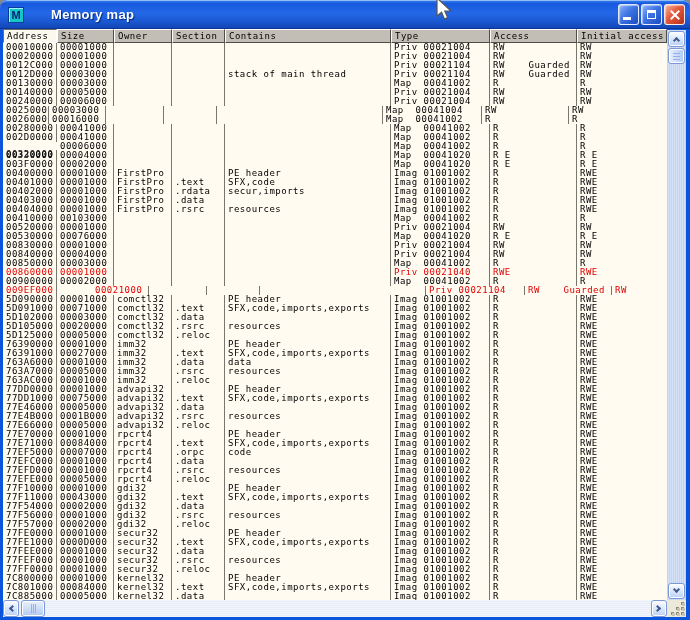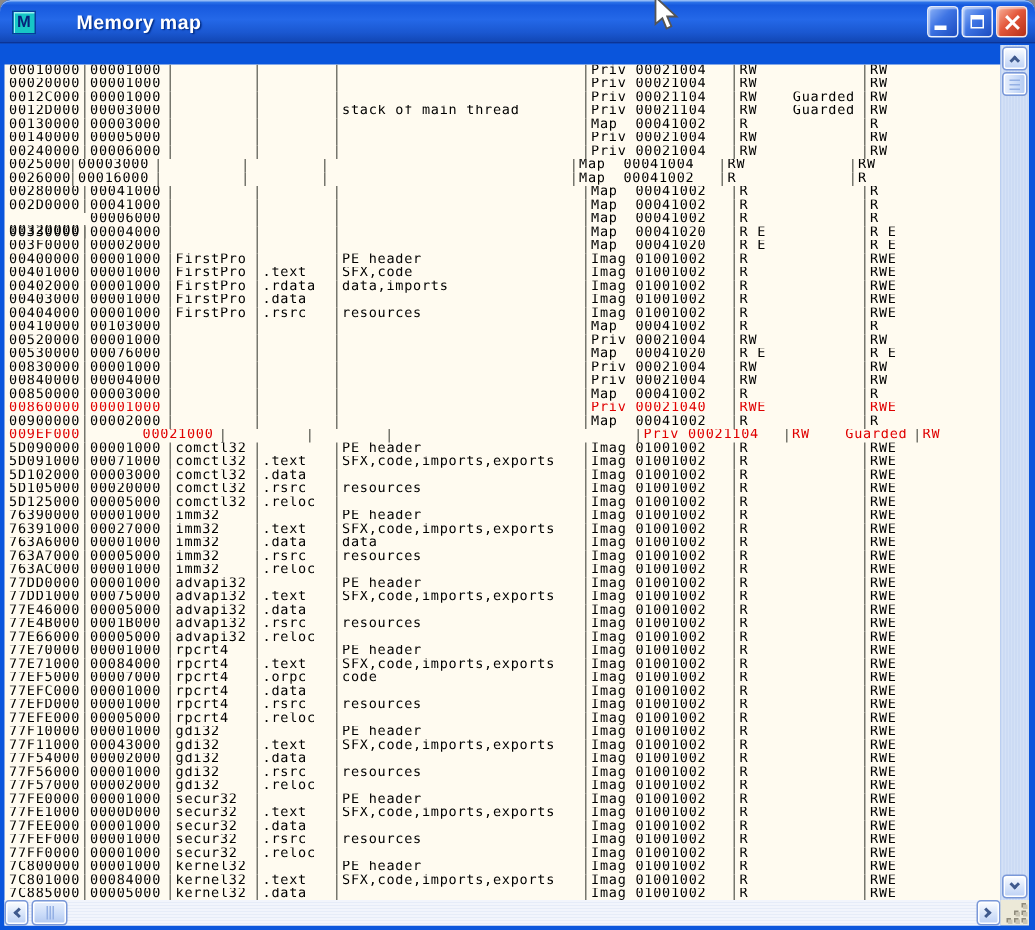--- a/index.html
+++ b/index.html
@@ -124,20 +124,30 @@
       <div class="wbtn blu">
           <span class="glyph-max"></span>
         </div>
       <div class="wbtn red">
           <span class="glyph-x1"></span>
           <span class="glyph-x2"></span>
         </div>
     </div>
   </div>
 
+  <div class="hdr">
+      <div class="hc pressed" style="width: 54px;">Address</div>
+      <div class="hc" style="width: 57px;">Size</div>
+      <div class="hc" style="width: 58px;">Owner</div>
+      <div class="hc" style="width: 53px;">Section</div>
+      <div class="hc" style="width: 166px;">Contains</div>
+      <div class="hc" style="width: 99px;">Type</div>
+      <div class="hc" style="width: 87px;">Access</div>
+      <div class="hc" style="width: 90px;">Initial access</div>
+    </div>
 
   <div class="tbody" style="background: rgb(255, 251, 240);">
       <div class="trow">
         <span class="cell" style="width: 54px;">00010000</span>
         <span class="cell" style="width: 57px;">00001000</span>
         <span class="cell" style="width: 58px;"></span>
         <span class="cell" style="width: 53px;"></span>
         <span class="cell" style="width: 166px;"></span>
         <span class="cell" style="width: 99px;">Priv 00021004</span>
         <span class="cell" style="width: 87px;">RW</span>
@@ -291,21 +301,21 @@
         <span class="cell" style="width: 166px;">SFX,code</span>
         <span class="cell" style="width: 99px;">Imag 01001002</span>
         <span class="cell" style="width: 87px;">R</span>
         <span class="cell" style="width: 90px;">RWE</span>
       </div>
       <div class="trow">
         <span class="cell" style="width: 54px;">00402000</span>
         <span class="cell" style="width: 57px;">00001000</span>
         <span class="cell" style="width: 58px;">FirstPro</span>
         <span class="cell" style="width: 53px;">.rdata</span>
-        <span class="cell" style="width: 166px;">data,imports</span>
+        <span class="cell" style="width: 166px;">secur,imports</span>
         <span class="cell" style="width: 99px;">Imag 01001002</span>
         <span class="cell" style="width: 87px;">R</span>
         <span class="cell" style="width: 90px;">RWE</span>
       </div>
       <div class="trow">
         <span class="cell" style="width: 54px;">00403000</span>
         <span class="cell" style="width: 57px;">00001000</span>
         <span class="cell" style="width: 58px;">FirstPro</span>
         <span class="cell" style="width: 53px;">.data</span>
         <span class="cell" style="width: 166px;"></span>

